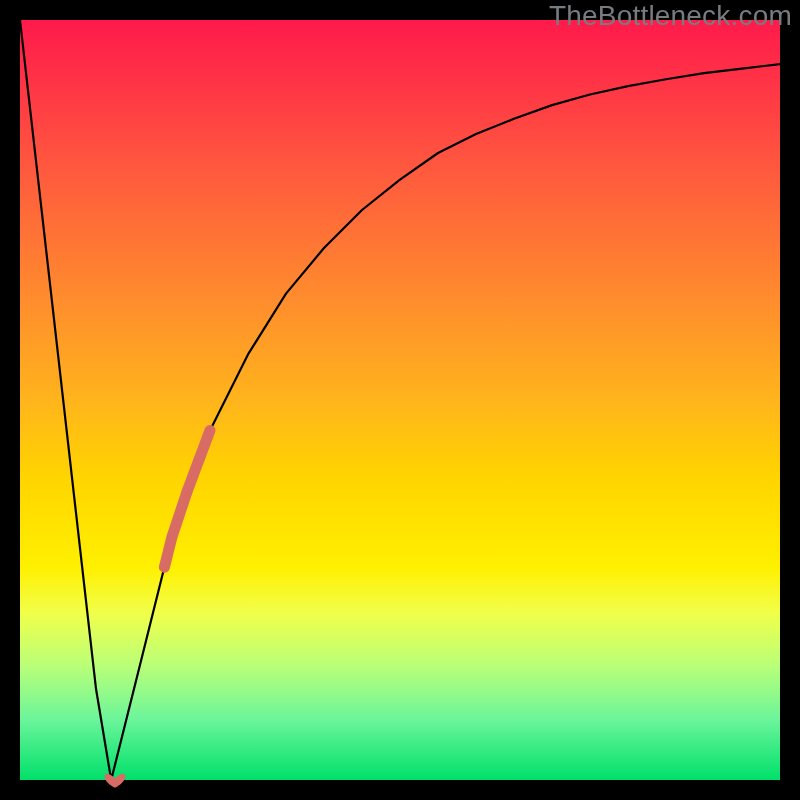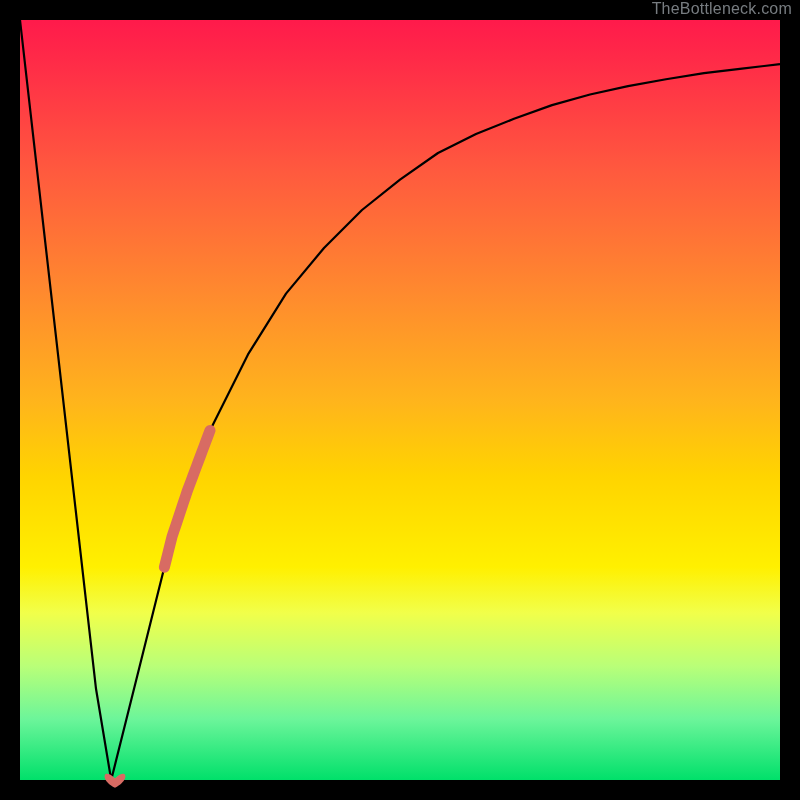--- a/index.html
+++ b/index.html
@@ -42,21 +42,21 @@
     top: 20px;
     width: 760px;
     height: 760px;
     overflow: visible;
   }
   .watermark {
     position: absolute;
     top: 0px;
     right: 8px;
     color: #777c80;
-    font-size: 16px;
+    font-size: 28px;
     font-weight: 500;
     letter-spacing: 0.2px;
     user-select: none;
   }
 </style>
 </head>
 <body>
 
 <div class="frame">
   <div class="plot-box"></div>

